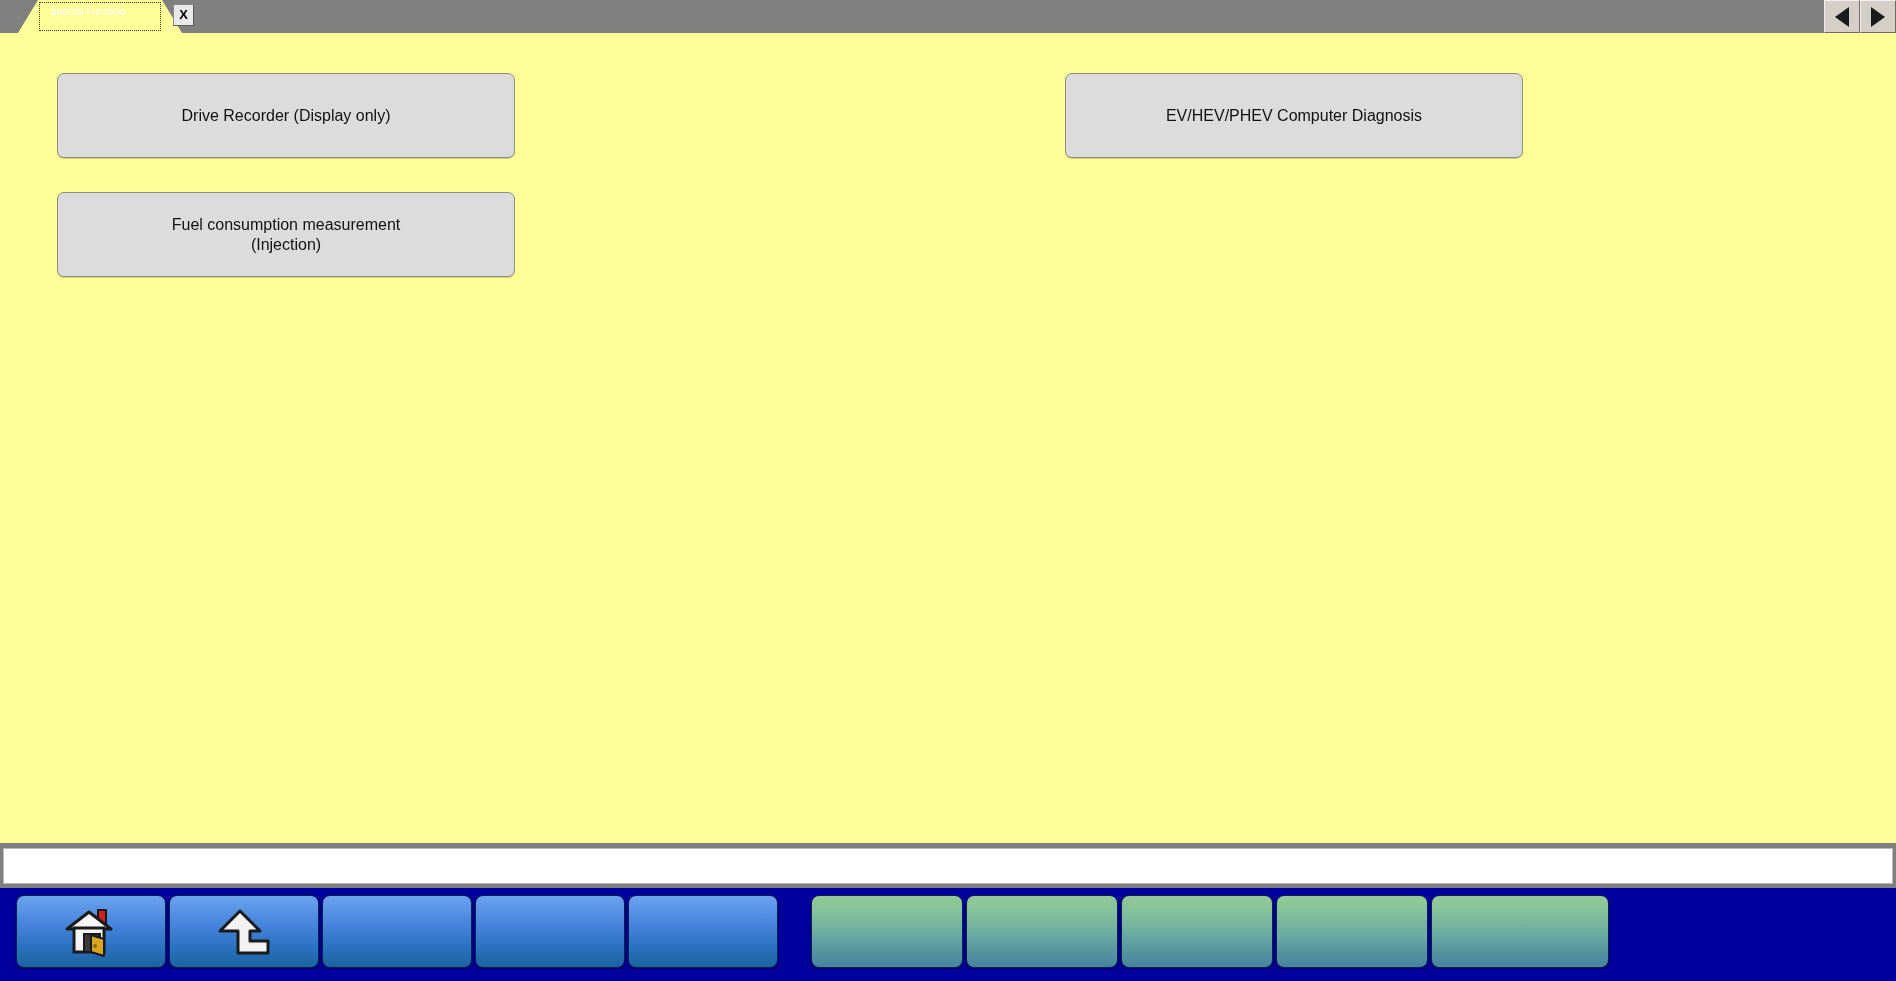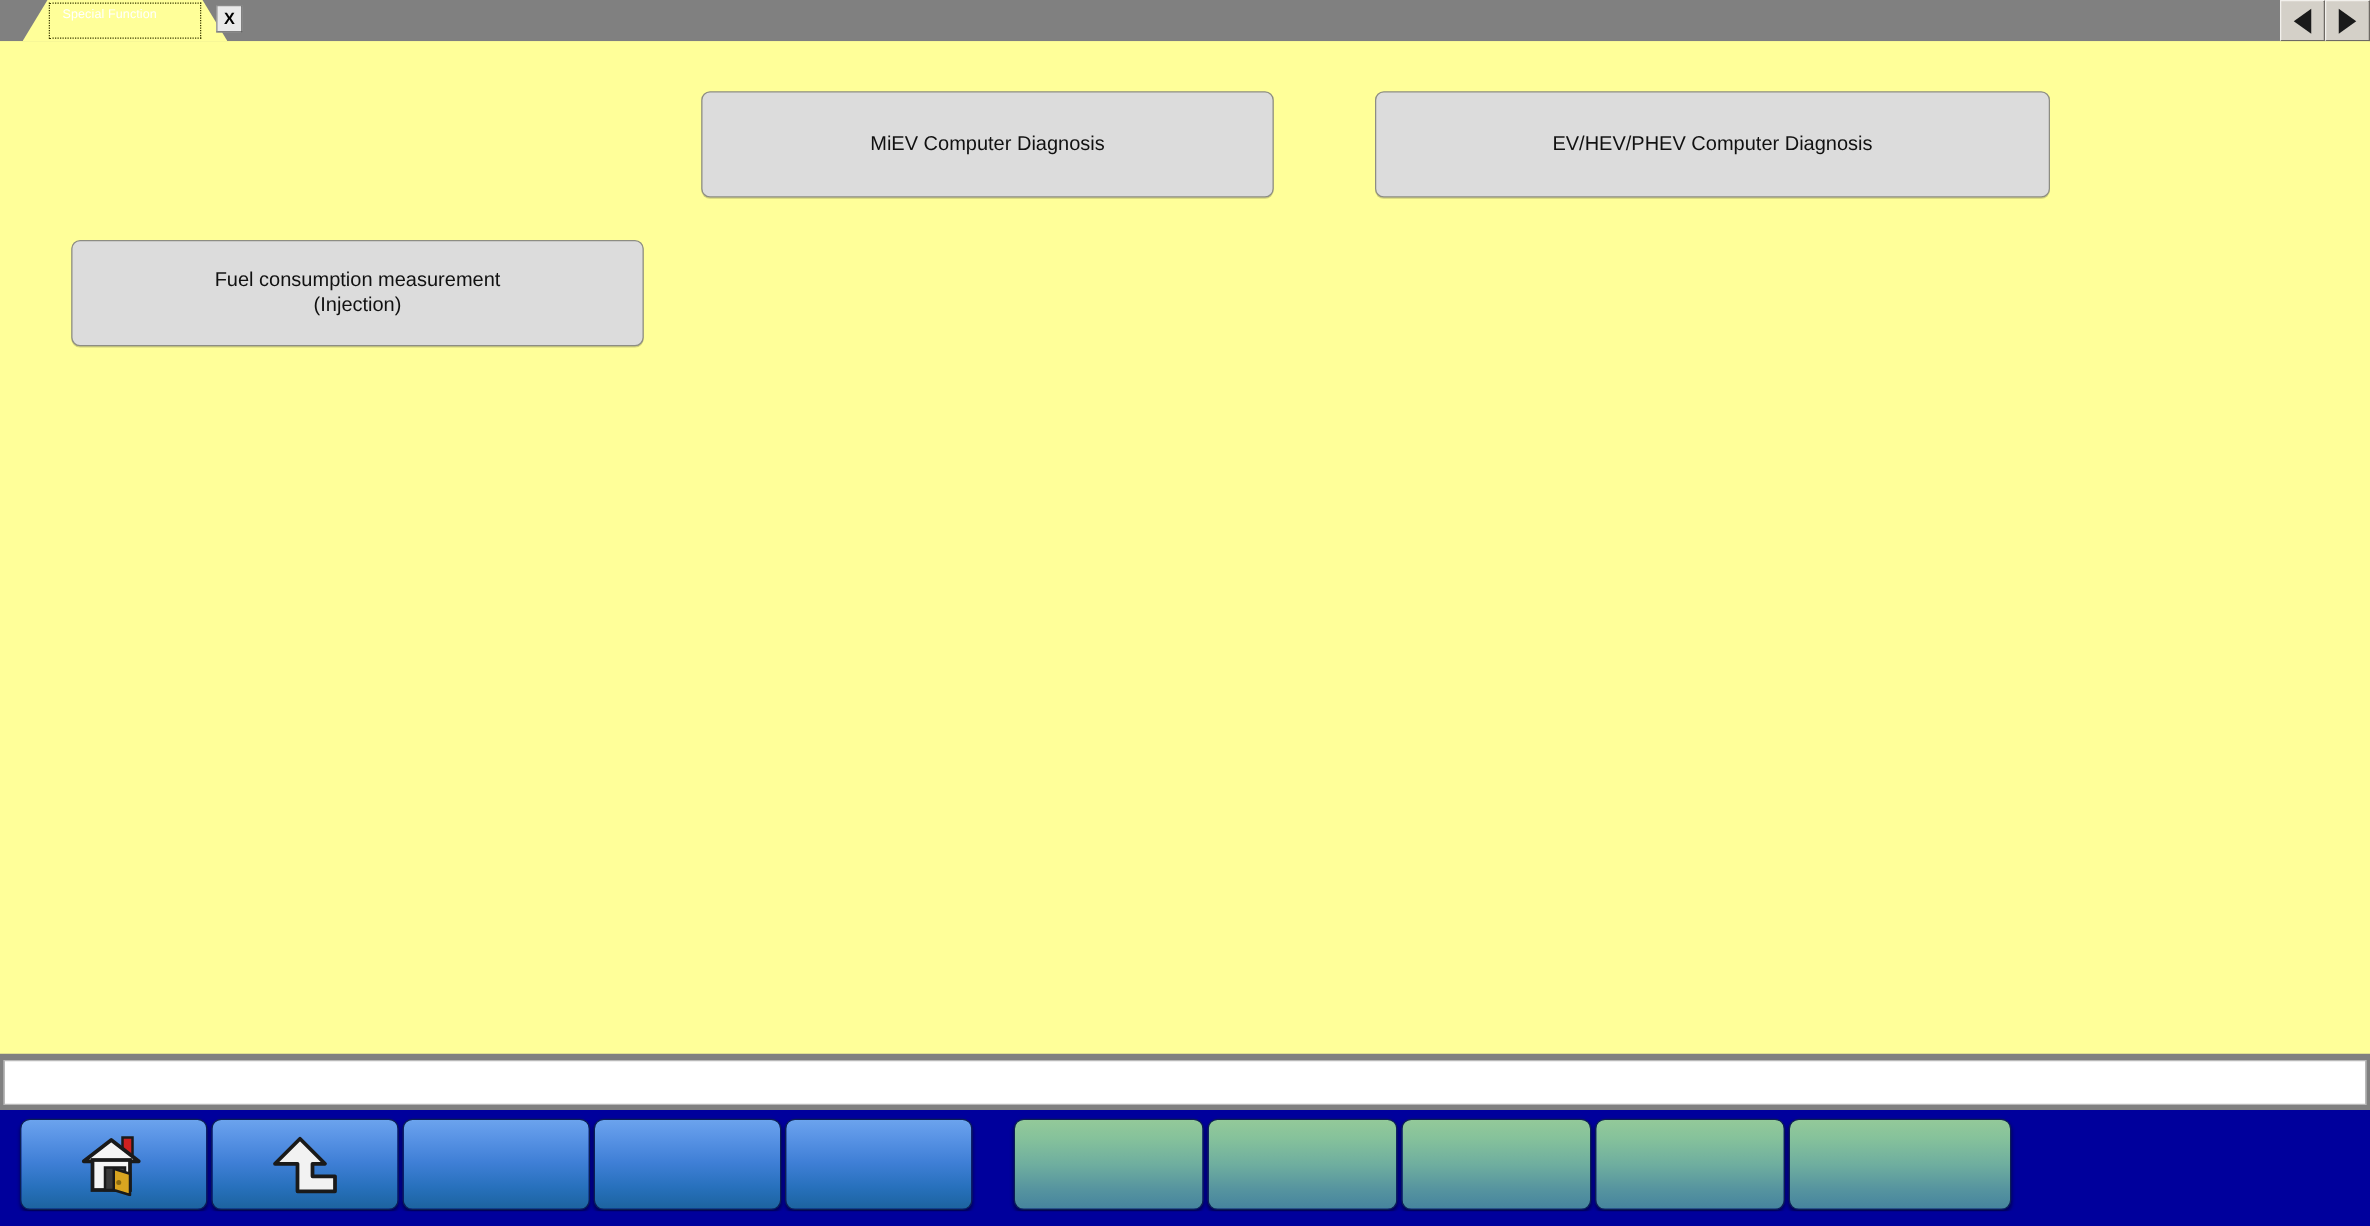--- a/index.html
+++ b/index.html
@@ -131,21 +131,21 @@
     color: #111;
     line-height: 1.25;
     cursor: pointer;
     box-shadow: 0 1px 0 rgba(0,0,0,.18);
     user-select: none;
   }
   .fn-btn .lbl { display: block; white-space: pre-line; }
 
   .col-0 { left: 57px;  width: 458px; }
   .col-1 { left: 561px; width: 458px; }
-  .col-2 { left: 1100px; width: 540px; align-items: center; }
+  .col-2 { left: 1065px; width: 458px; align-items: center; }
   .row-0 { top: 40px;  height: 85px; }
   .row-1 { top: 159px; height: 85px; }
 
   
   .statusbar {
     position: absolute;
     left: 0;
     top: 843px;
     width: 1896px;
     height: 45px;
@@ -239,24 +239,24 @@
       </div>
       <div class="navbtn">
         <span class="tri-right"></span>
       </div>
     </div>
 
   </div>
 
   <div class="content">
 
-
-    <div class="fn-btn col-1 row-0">
-      <span class="lbl">MiEV Computer Diagnosis</span>
-    </div>
+    <div class="fn-btn col-0 row-0">
+      <span class="lbl">Drive Recorder (Display only)</span>
+    </div>
+
 
     <div class="fn-btn col-2 row-0">
       <span class="lbl">EV/HEV/PHEV Computer Diagnosis</span>
     </div>
 
     <div class="fn-btn col-0 row-1">
       <span class="lbl">Fuel consumption measurement
 (Injection)</span>
     </div>
 

